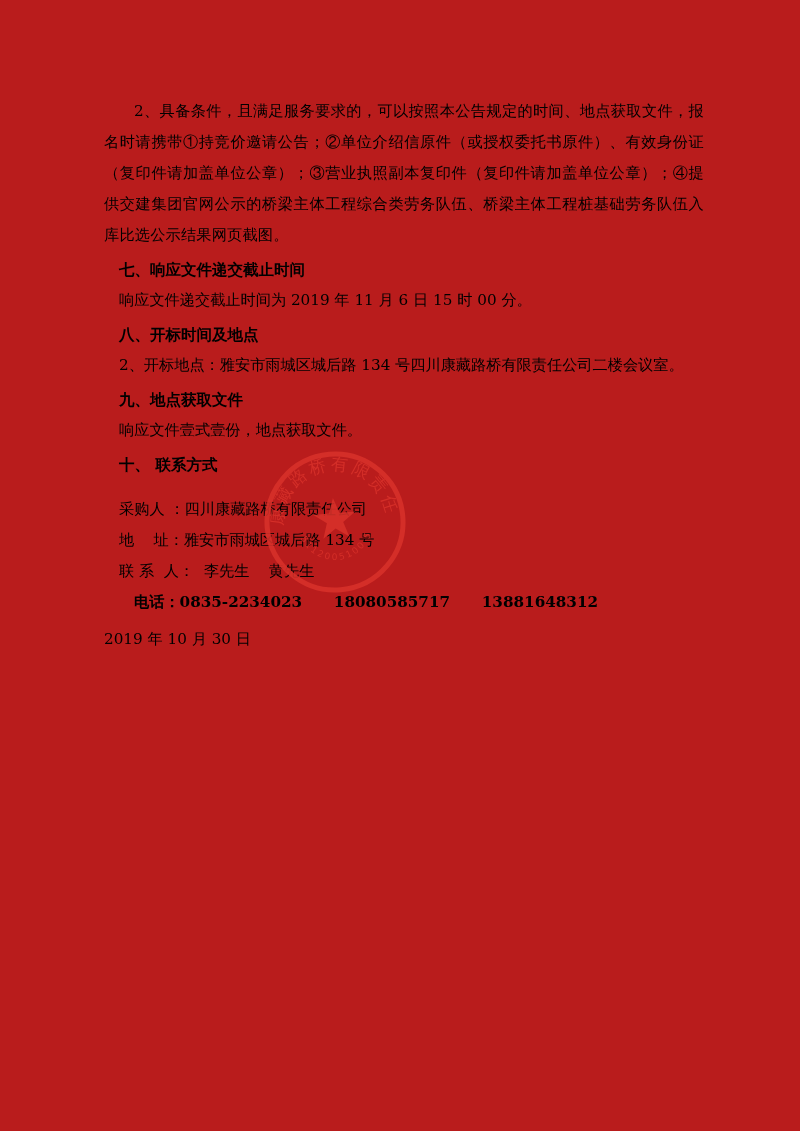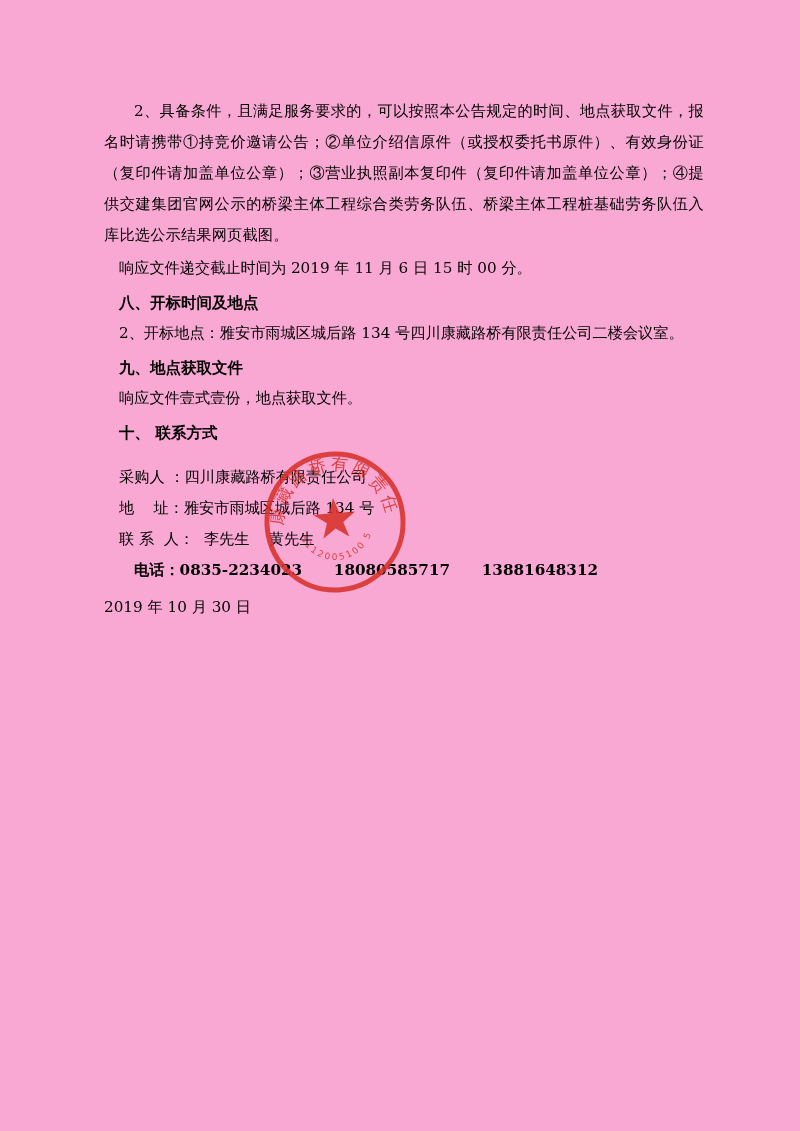--- a/index.html
+++ b/index.html
@@ -11,21 +11,21 @@
     width: 800px;
     height: 1131px;
     position: relative;
     font-family: "DejaVu Serif", "Liberation Serif", serif;
     color: #000000;
     overflow: hidden;
   }
   .page {
     position: absolute;
     inset: 0;
-    background: #f9a8d4;
+    background: #b91c1c;
   }
   .content {
     position: absolute;
     left: 104px;
     top: 96px;
     width: 600px;
   }
   .para {
     font-size: 15.2px;
     line-height: 31px;
@@ -89,20 +89,21 @@
 </style>
 </head>
 <body>
 
 <div class="page">
 
   <div class="content">
 
     <p class="para indent2">2、具备条件，且满足服务要求的，可以按照本公告规定的时间、地点获取文件，报名时请携带①持竞价邀请公告；②单位介绍信原件（或授权委托书原件）、有效身份证（复印件请加盖单位公章）；③营业执照副本复印件（复印件请加盖单位公章）；④提供交建集团官网公示的桥梁主体工程综合类劳务队伍、桥梁主体工程桩基础劳务队伍入库比选公示结果网页截图。</p>
 
+    <p class="heading">七、响应文件递交截止时间</p>
     <p class="line">响应文件递交截止时间为 2019 年 11 月 6 日 15 时 00 分。</p>
 
     <p class="heading">八、开标时间及地点</p>
     <p class="line">2、开标地点：雅安市雨城区城后路 134 号四川康藏路桥有限责任公司二楼会议室。</p>
 
     <p class="heading">九、地点获取文件</p>
     <p class="line">响应文件壹式壹份，地点获取文件。</p>
 
     <p class="heading">十、  联系方式</p>
 

